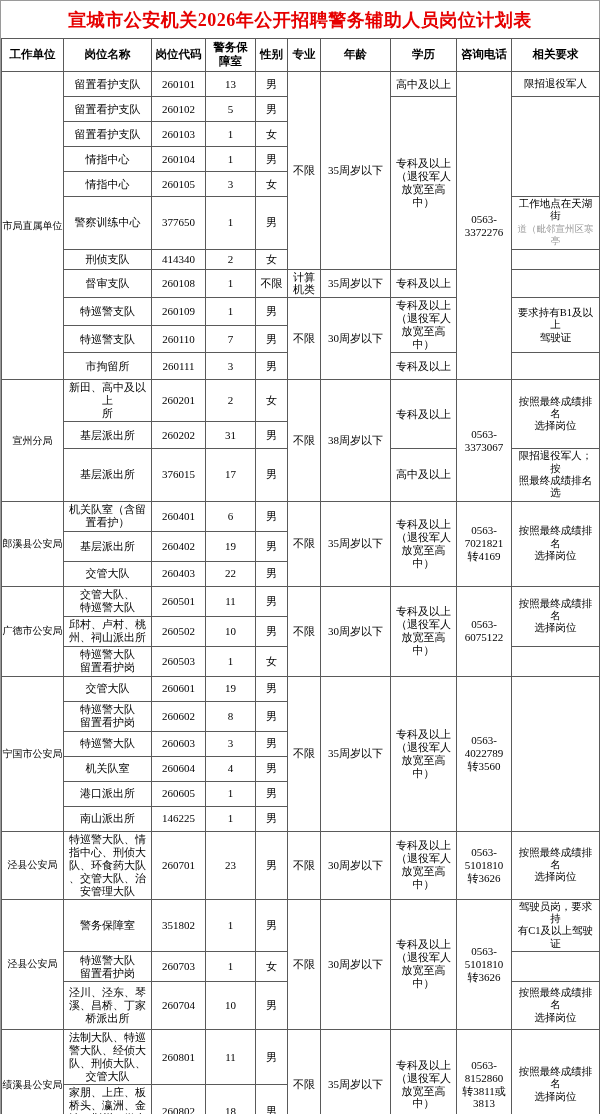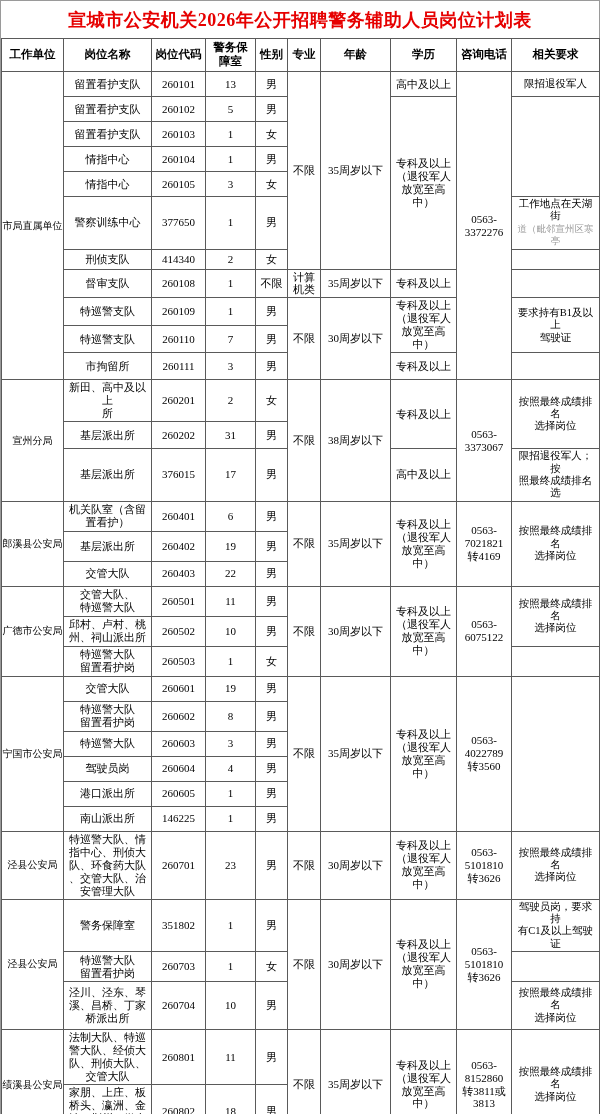--- a/index.html
+++ b/index.html
@@ -280,21 +280,21 @@
           <td class="count">8</td>
           <td>男</td>
         </tr>
         <tr style="height: 25px;">
           <td>特巡警大队</td>
           <td class="code">260603</td>
           <td class="count">3</td>
           <td>男</td>
         </tr>
         <tr style="height: 25px;">
-          <td>驾驶员岗</td>
+          <td>机关队室</td>
           <td class="code">260604</td>
           <td class="count">4</td>
           <td>男</td>
         </tr>
         <tr style="height: 25px;">
           <td>港口派出所</td>
           <td class="code">260605</td>
           <td class="count">1</td>
           <td>男</td>
         </tr>

